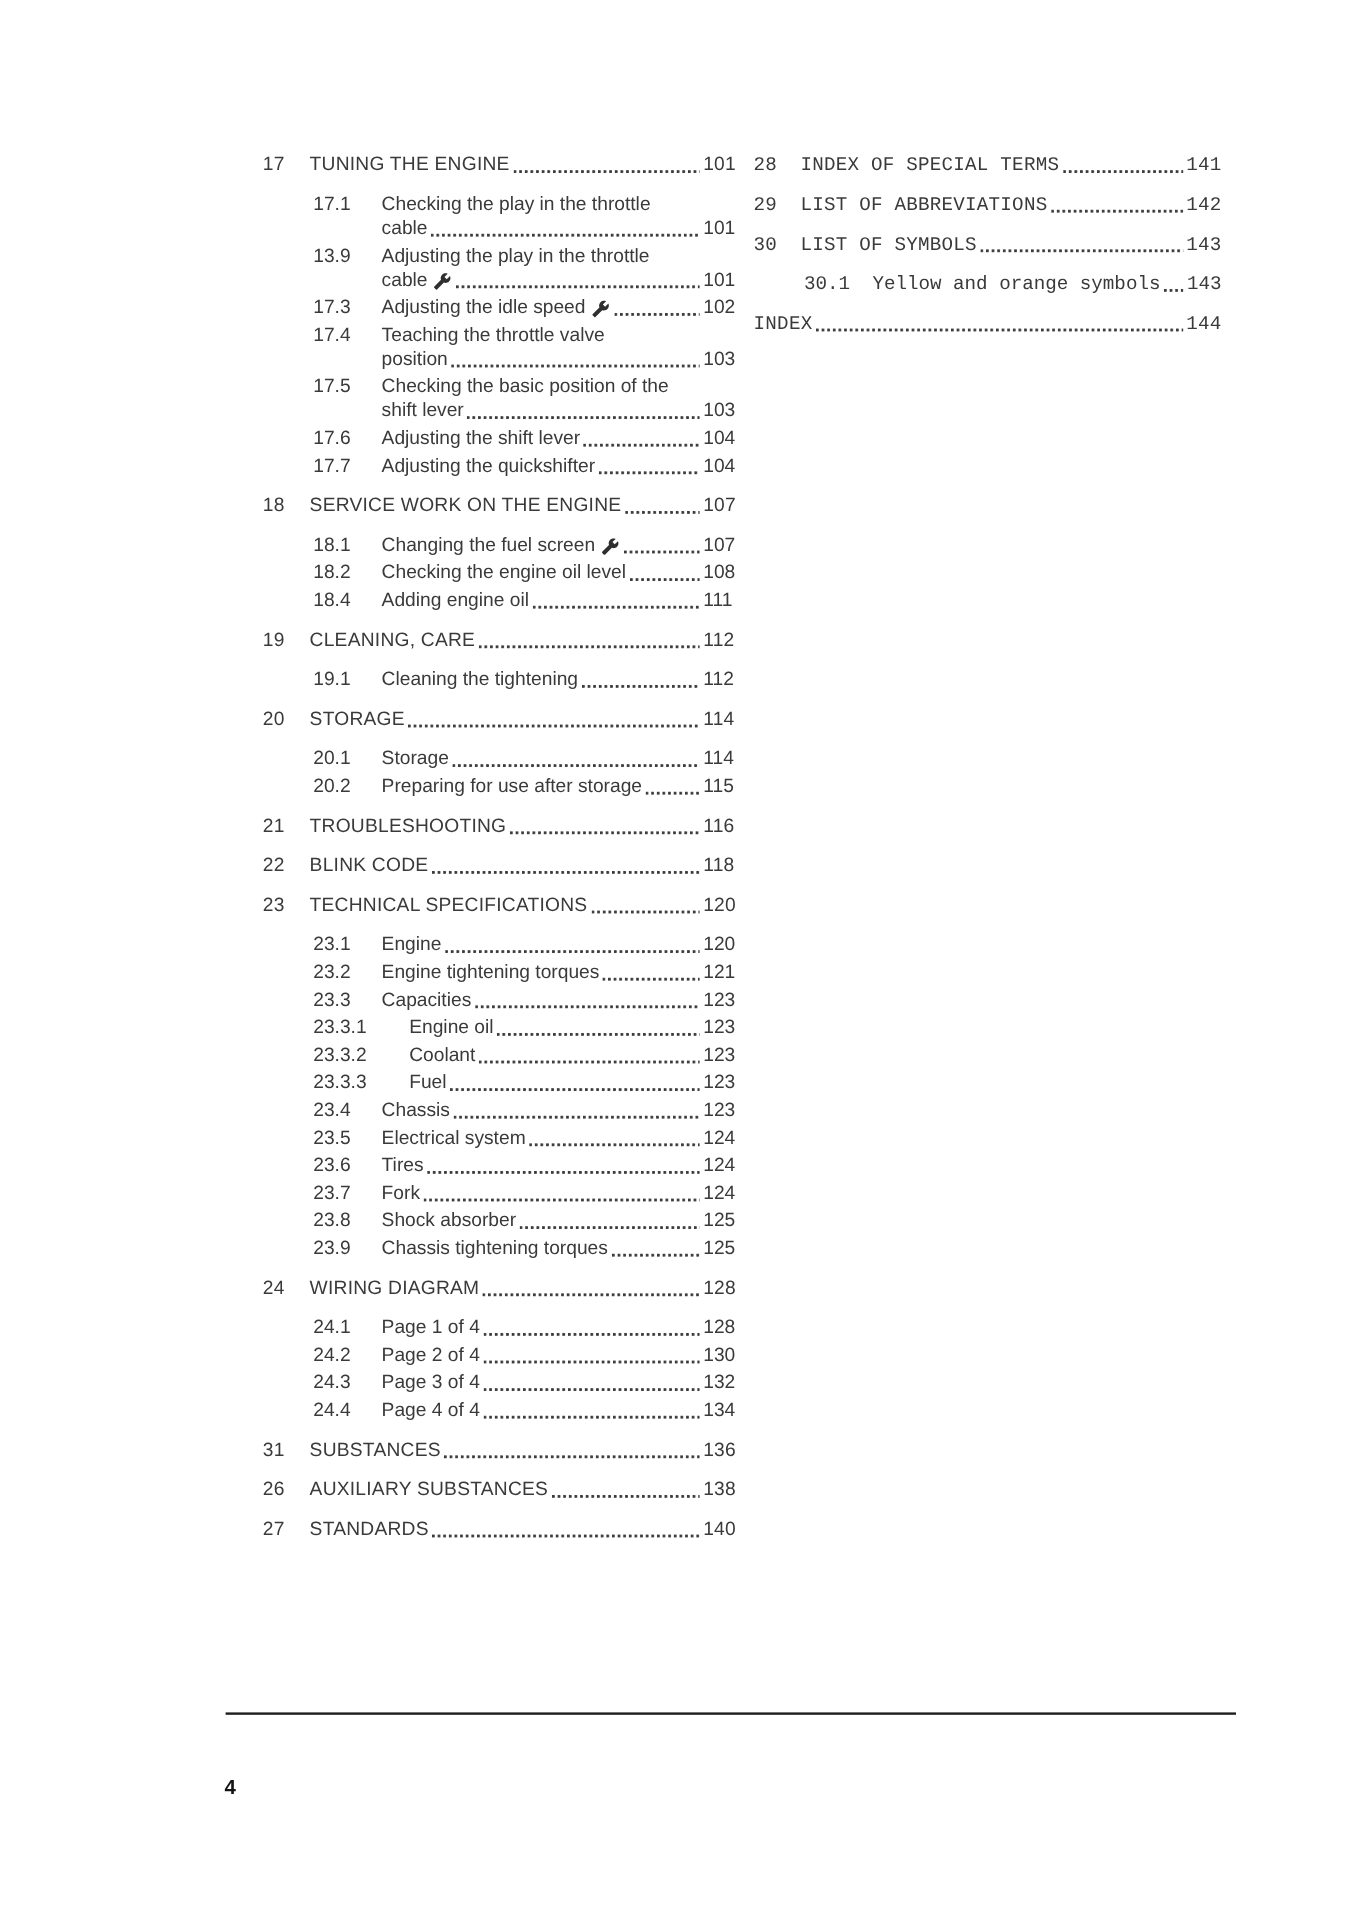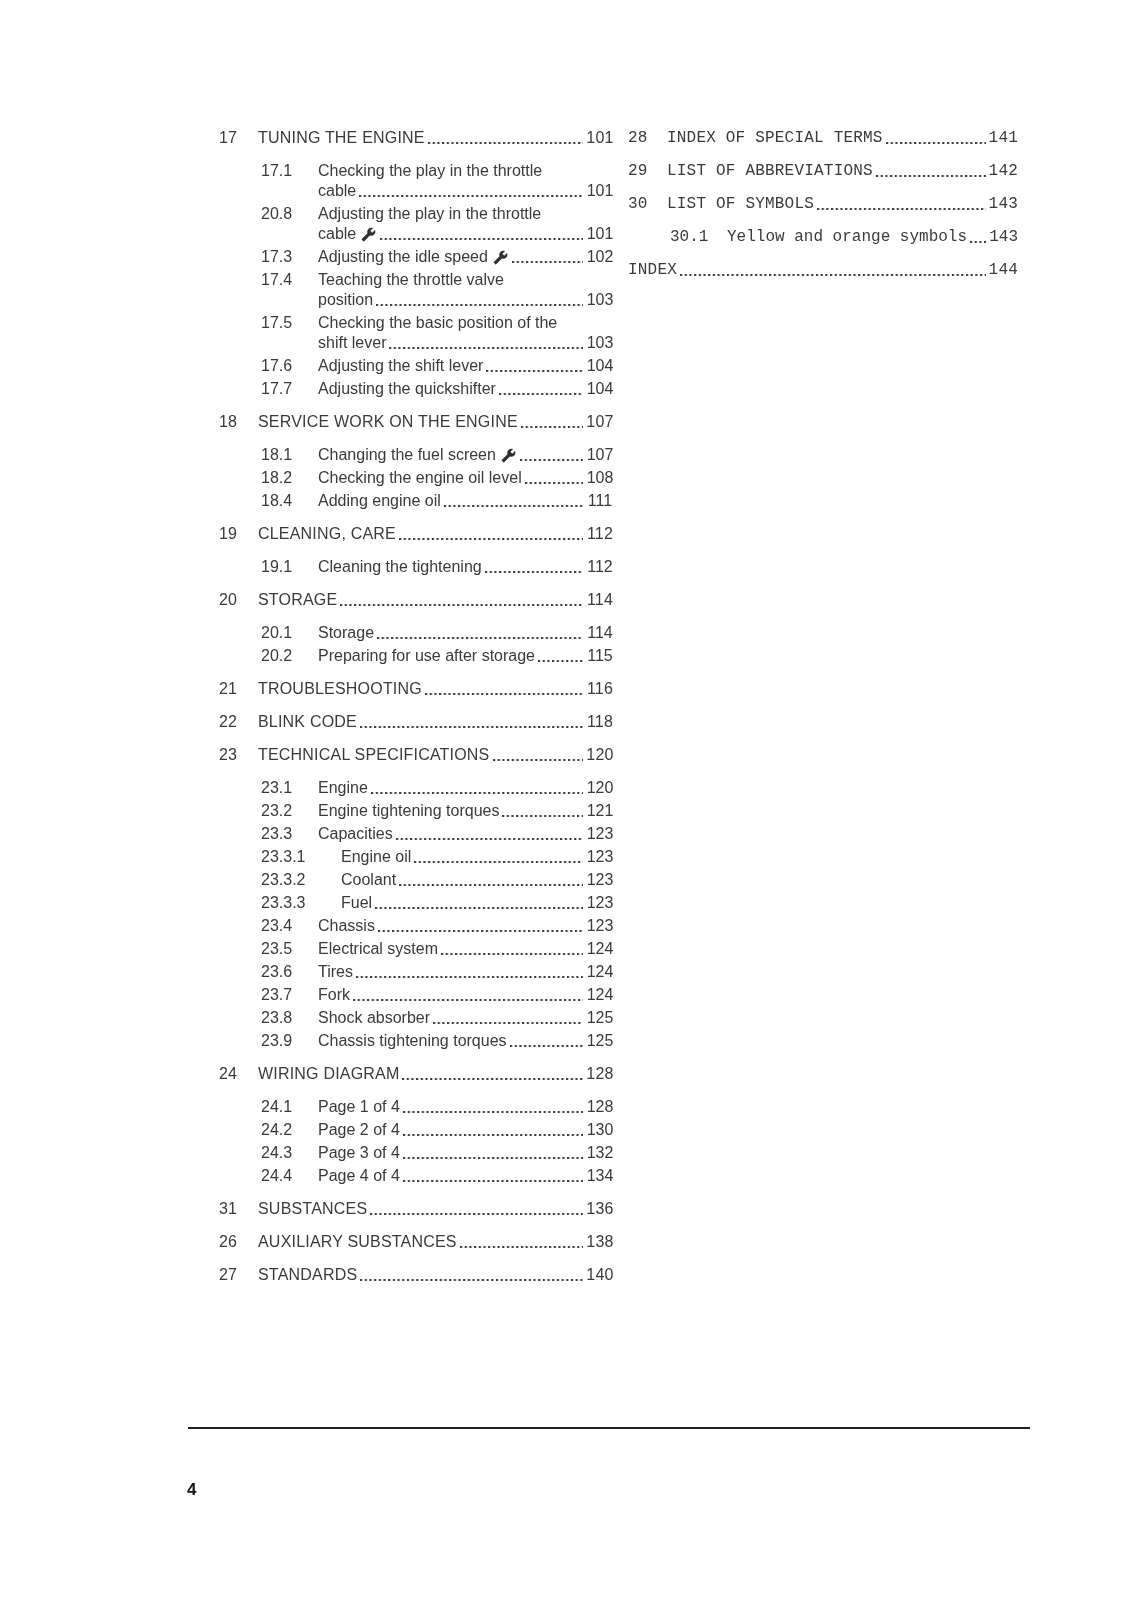--- a/index.html
+++ b/index.html
@@ -37,21 +37,21 @@
   .tbody{flex:1;min-width:0;}
   .tline{display:block;}
   .lastline{display:flex;align-items:baseline;}
   .ttext{flex:none;white-space:pre;}
   .dots{
     flex:1;min-width:10px;height:4px;
     align-self:flex-end;margin:0 3px 3px 3px;
     background-image:radial-gradient(circle at 1.1px 2px, #3c3c3c 1.1px, rgba(0,0,0,0) 1.45px);
     background-size:4.7px 4px;background-repeat:repeat-x;background-position:left bottom;
   }
-  .pg{flex:none;min-width:28px;text-align:center;}
+  .pg{flex:none;min-width:28px;text-align:left;}
   .wrench{flex:none;align-self:flex-end;margin:0 1px 2px 5px;transform:scaleX(-1);}
 
   
   .footer-rule{position:absolute;left:188px;top:1427px;width:842px;height:2px;background:#1f1f1f;}
   .page-number{position:absolute;left:187px;top:1480px;font-size:17px;font-weight:bold;color:#141414;}
 </style>
 </head>
 <body>
 
 <div class="page">
@@ -73,21 +73,21 @@
         <span class="tbody">
           <span class="tline">Checking the play in the throttle</span>
           <span class="lastline">
             <span class="ttext">cable</span>
             <span class="dots"></span>
             <span class="pg">101</span>
           </span>
         </span>
       </div>
       <div class="toc-entry level1">
-        <span class="num">20.8</span>
+        <span class="num">13.9</span>
         <span class="tbody">
           <span class="tline">Adjusting the play in the throttle</span>
           <span class="lastline">
             <span class="ttext">cable</span>
             <svg class="wrench" width="15" height="15" viewBox="0 0 24 24">
               <path d="M22.7 19l-9.1-9.1c.9-2.3.4-5-1.5-6.9-2-2-5-2.4-7.4-1.3L9 6 6 9 1.6 4.7C.4 7.1.9 10.1 2.9 12.1c1.9 1.9 4.6 2.4 6.9 1.5l9.1 9.1c.4.4 1 .4 1.4 0l2.3-2.3c.5-.4.5-1.1.1-1.4z" fill="#2f2f2f"></path>
             </svg>
             <span class="dots"></span>
             <span class="pg">101</span>
           </span>

